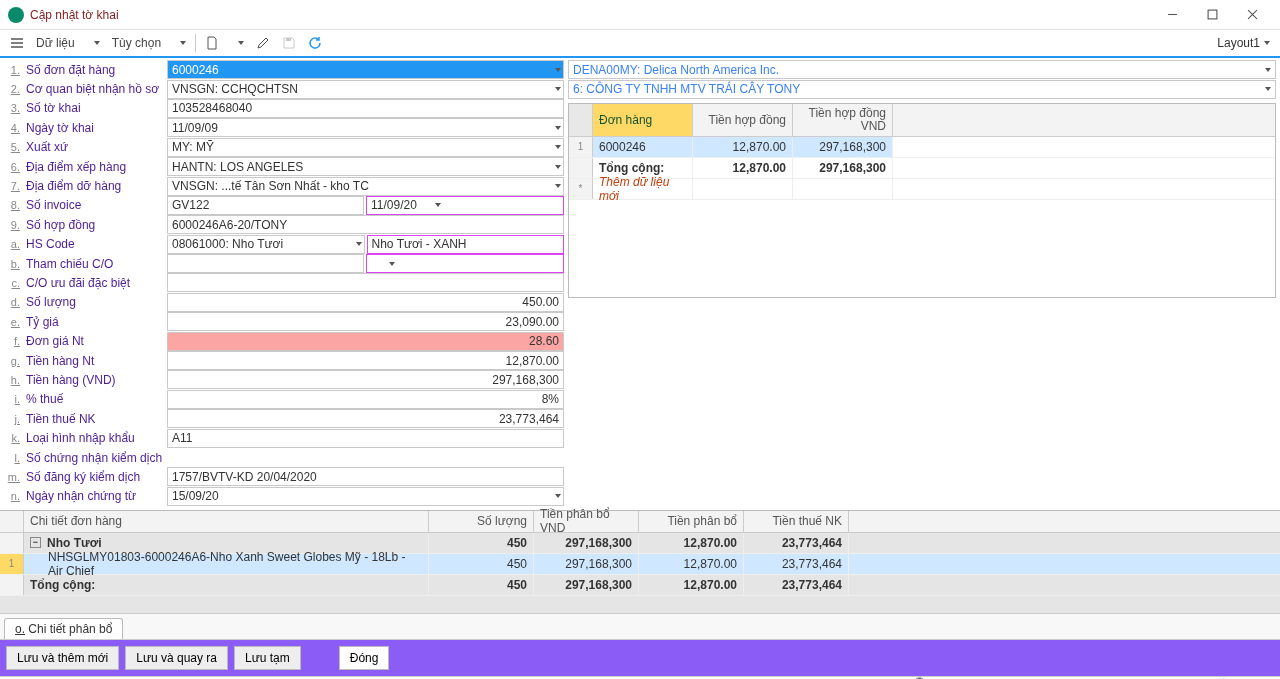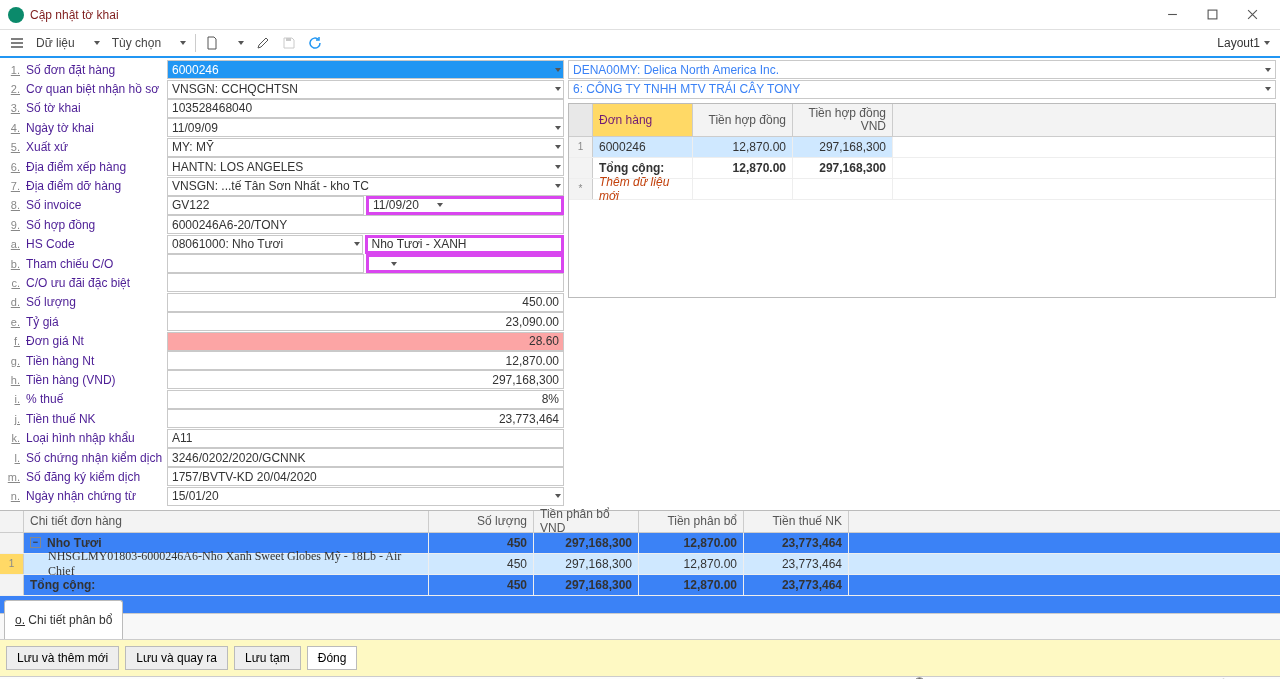--- a/index.html
+++ b/index.html
@@ -26,67 +26,67 @@
 .form-left { width: 560px; }
 .form-right { flex: 1; }
 
 .form-row { display: flex; align-items: center; height: 19.4px; }
 .form-row .lbl-idx { width: 18px; text-align: right; color: #888; font-size: 11px; text-decoration: underline; padding-right: 2px;}
 .form-row .lbl { width: 145px; color: #4c1d95; padding-left: 4px; }
 .form-row .fld { flex: 1; height: 19px; border: 1px solid #c9c9c9; background: #fff; padding: 0 4px; display: flex; align-items: center; position: relative; }
 .form-row .fld.selected { background: #2196f3; color: #fff; }
 .form-row .fld.ro { background: #fca5a5;}
 .form-row .fld .dd { position: absolute; right: 2px; top: 50%; transform: translateY(-50%); }
-.form-row .fld2 { width: 198px; height: 19px; border: 3px solid #d946ef; padding: 0 4px; display:flex; align-items:center; position:relative; margin-left:2px;gap:16px;}
+.form-row .fld2 { width: 198px; height: 19px; border: 1px solid #d946ef; padding: 0 4px; display:flex; align-items:center; position:relative; margin-left:2px;gap:16px;}
 .form-row .num { justify-content: flex-end; }
 .form-row.wide .fld2 { flex:1; width:auto; }
 
 .right-top-row { display:flex; height:19.4px; align-items:center;}
 .right-top-row .fld-wide { flex:1; height:19px; border:1px solid #c9c9c9; padding:0 4px; display:flex; align-items:center; color:#3b82f6; position:relative; }
 
 
 .order-grid { border: 1px solid #bbb; margin-top: 4px; background:#fff; }
 .og-head { display:flex; background:#f3f3f3; border-bottom:1px solid #ccc; }
 .og-head .c { border-right:1px solid #ccc; padding:3px 6px; color:#555; display:flex; align-items:center;}
-.og-head .c.active { background:#ffd966; color:#701a75; }
+.og-head .c.active { background:#ffd966; color:#14532d; }
 .og-head .rowh { width:24px; background:#e8e8e8;}
 .c.c1{ width:100px; } .c.c2{ width:100px; text-align:right; justify-content:flex-end;} .c.c3{ width:100px; text-align:right; justify-content:flex-end;}
 .og-row { display:flex; border-bottom:1px solid #eee; height:21px; align-items:stretch;}
 .og-row .rh { width:24px; background:#f3f3f3; border-right:1px solid #ccc; text-align:center; font-size:10px; color:#888; display:flex;align-items:center;justify-content:center;}
 .og-row .c { border-right:1px solid #eee; padding:2px 6px; display:flex; align-items:center;}
 .og-row.sel .c { background:#cfe8ff; }
 .og-row.total .c { font-weight:bold; }
 .og-row.new .c { color:#c2410c; font-style:italic;}
 .og-body { height:160px; overflow:auto; background:#fff;}
 
 
-.detail-wrap { border-top:1px solid #bbb; background:#3b82f6;}
+.detail-wrap { border-top:1px solid #bbb; background:#e5e5e5;}
 .dg { width:100%; }
 .dg-head { display:flex; background:#f3f3f3; border-bottom:1px solid #ccc; height:22px;}
 .dg-head .dc { border-right:1px solid #ccc; padding:3px 6px; color:#555; display:flex; align-items:center;}
 .dc.rh{width:24px;} .dc.d1{flex:0 0 405px;} .dc.d2{width:105px; justify-content:flex-end;} .dc.d3{width:105px; justify-content:flex-end;} .dc.d4{width:105px; justify-content:flex-end;} .dc.d5{width:105px; justify-content:flex-end;}
 .dg-row { display:flex; height:21px; border-bottom:1px solid #eee;}
 .dg-row .dc { border-right:1px solid #eee; padding:2px 6px; display:flex; align-items:center;}
 .dg-row .dc.num { justify-content:flex-end;}
 .dg-row.group .dc{ font-weight:bold;}
 .dg-row.sel { background:#cfe8ff;}
 .dg-row.sel .rh { background:#ffd966;}
 .dg-row .rh { background:#f3f3f3; border-right:1px solid #ccc; justify-content:center; font-size:10px; color:#888;}
 .dg-row.total .dc{ font-weight:bold;}
 .dg-body { height:80px; overflow:auto;}
 .expander { width:11px; height:11px; border:1px solid #888; margin-right:6px; display:inline-flex; align-items:center; justify-content:center; font-size:9px; line-height:1;}
 
 .tab-strip { display:flex; border-top:1px solid #ccc; background:#f8f8f8; height:26px; align-items:flex-end; padding-left:4px;}
-.tab { border:1px solid #bbb; border-bottom:none; background:#fff; padding:12px 10px; font-size:12px; border-radius:3px 3px 0 0;}
+.tab { border:1px solid #bbb; border-bottom:none; background:#fff; padding:3px 10px; font-size:12px; border-radius:3px 3px 0 0;}
 .tab .u { text-decoration:underline;}
 
 
-.actions { display:flex; gap:6px; padding:6px; border-top:1px solid #ccc; background:#fef9c3;}
+.actions { display:flex; gap:6px; padding:6px; border-top:1px solid #ccc; background:#8b5cf6;}
 .actions button { height:24px; padding:0 10px; border:1px solid #bbb; background:#eee; cursor:pointer;}
-.actions button.primary-close { background:#fff;}
+.actions button.primary-close { background:#fff;margin-left:32px;}
 
 
 .statusbar { height:22px; border-top:1px solid #ccc; display:flex; align-items:center; padding:0 6px; font-size:11.5px; color:#444; background:#fdfdfd;}
 .statusbar .right { margin-left:auto; display:flex; align-items:center; gap:10px;}
 .statusbar svg{width:13px;height:13px;}
 </style>
 </head>
 <body>
 
 <div class="titlebar">
@@ -311,36 +311,33 @@
         <div class="form-row">
           <span class="lbl-idx">k.</span>
           <span class="lbl">Loại hình nhập khẩu</span>
           <div class="fld">
             <span>A11</span>
           </div>
         </div>
         <div class="form-row">
           <span class="lbl-idx">l.</span>
           <span class="lbl">Số chứng nhận kiểm dịch</span>
-          <div class="fld">
-            <span>3246/0202/2020/GCNNK</span>
-          </div>
         </div>
         <div class="form-row">
           <span class="lbl-idx">m.</span>
           <span class="lbl">Số đăng ký kiểm dịch</span>
           <div class="fld">
             <span>1757/BVTV-KD 20/04/2020</span>
           </div>
         </div>
         <div class="form-row">
           <span class="lbl-idx">n.</span>
           <span class="lbl">Ngày nhận chứng từ</span>
           <div class="fld">
-            <span>15/01/20</span>
+            <span>15/09/20</span>
             <span class="caret dd"></span>
           </div>
         </div>
       </div>
 
     <div class="form-right">
       <div class="right-top-row">
         <div class="fld-wide">
           <span>DENA00MY: Delica North America Inc.</span>
           <span class="caret dd" style="position:absolute;right:4px;"></span>
@@ -401,21 +398,21 @@
               <span class="expander">−</span>
               <span>Nho Tươi</span>
             </div>
           <div class="dc d2 num">450</div>
           <div class="dc d3 num">297,168,300</div>
           <div class="dc d4 num">12,870.00</div>
           <div class="dc d5 num">23,773,464</div>
         </div>
         <div class="dg-row sel">
           <div class="dc rh">1</div>
-          <div class="dc d1" style="padding-left:24px;font-family:Liberation Serif, serif;">NHSGLMY01803-6000246A6-Nho Xanh Sweet Globes Mỹ - 18Lb - Air Chief</div>
+          <div class="dc d1" style="padding-left:24px;">NHSGLMY01803-6000246A6-Nho Xanh Sweet Globes Mỹ - 18Lb - Air Chief</div>
           <div class="dc d2 num">450</div>
           <div class="dc d3 num">297,168,300</div>
           <div class="dc d4 num">12,870.00</div>
           <div class="dc d5 num">23,773,464</div>
         </div>
         <div class="dg-row total">
           <div class="dc rh"></div>
           <div class="dc d1">Tổng cộng:</div>
           <div class="dc d2 num">450</div>
           <div class="dc d3 num">297,168,300</div>

